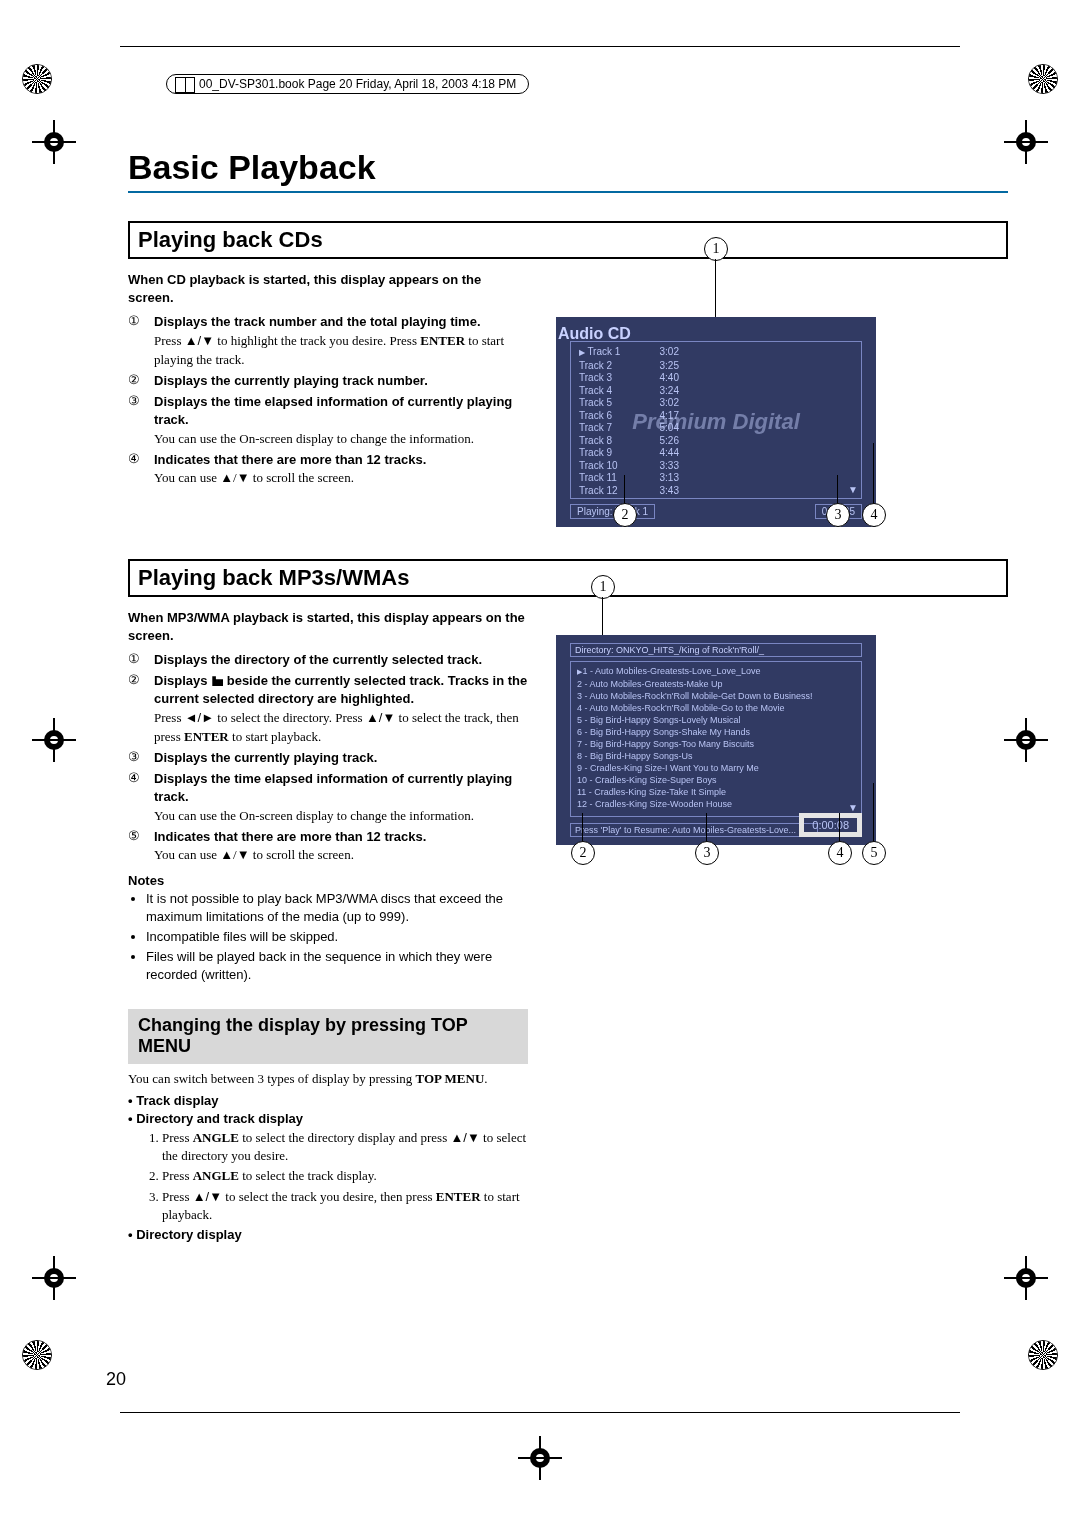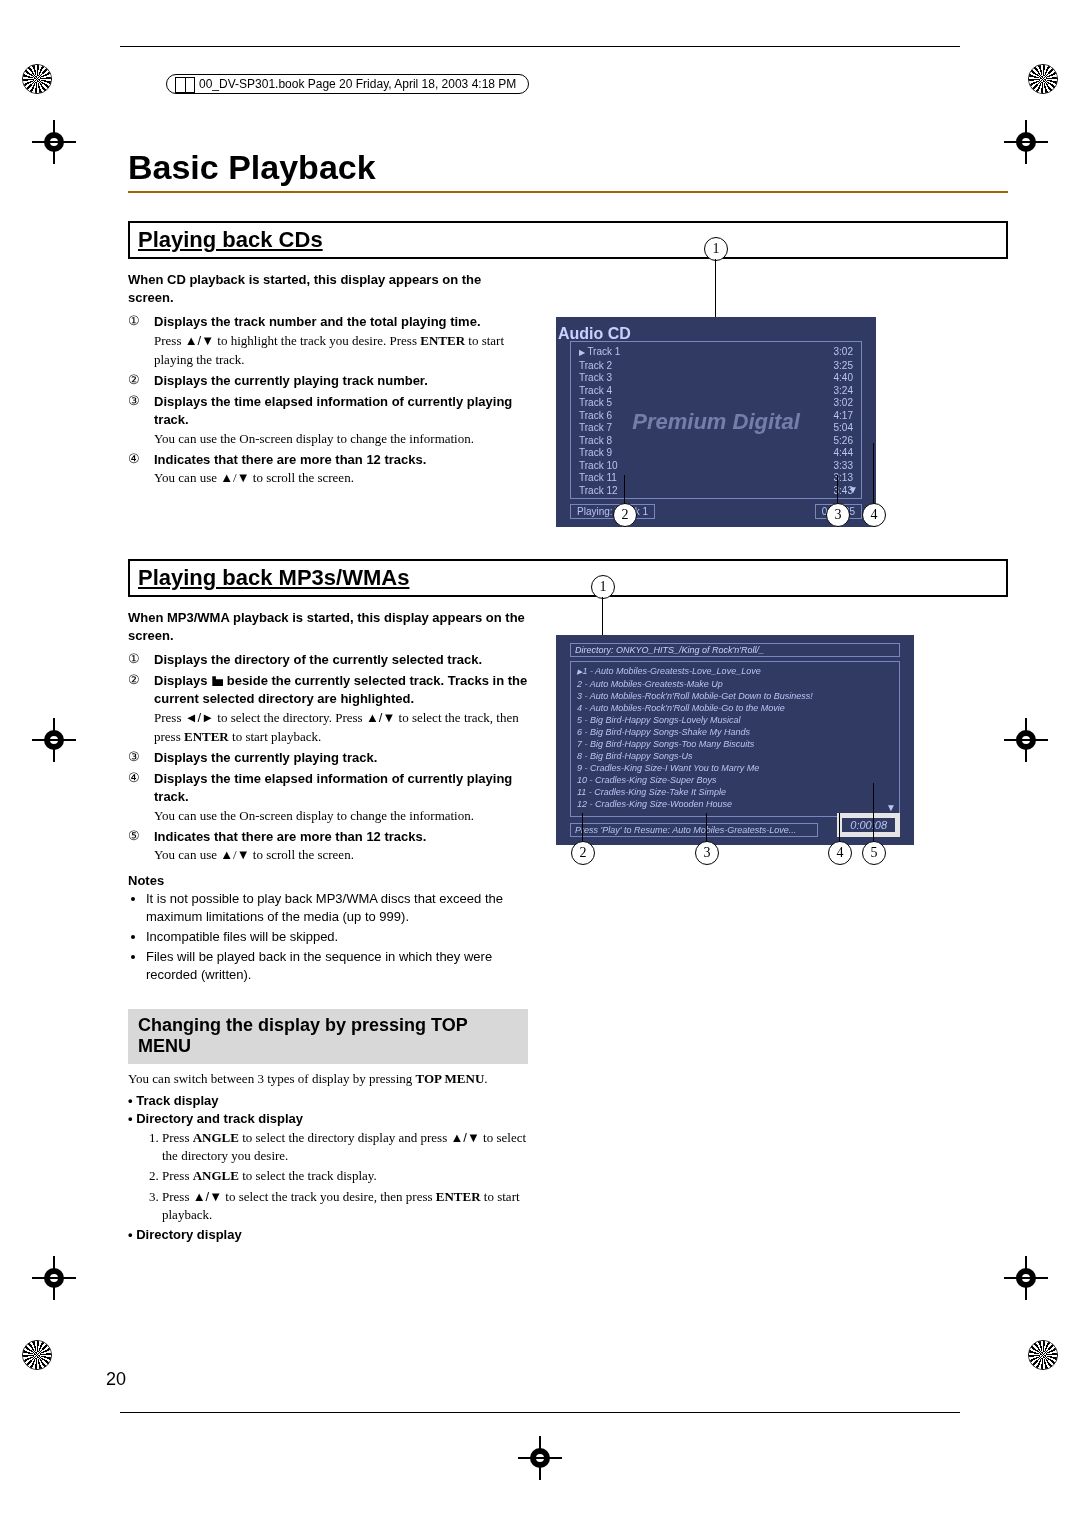--- a/index.html
+++ b/index.html
@@ -89,31 +89,30 @@
     top: 148px;
     bottom: 140px;
     font-family: Arial, sans-serif;
   }
 
   h1.page-title {
     font-family: Arial, sans-serif;
     font-weight: bold;
     font-size: 34px;
     margin: 0 0 6px 0;
-    border-bottom: 2px solid #a16207;
+    border-bottom: 2px solid #0369a1;
     padding-bottom: 4px;
   }
   h2.section-title {
     font-family: Arial, sans-serif;
     font-weight: bold;
     font-size: 22px;
     margin: 28px 0 6px 0;
     border: 2px solid #000;
     padding: 4px 8px;
-    text-decoration: underline;
   }
   .two-col {
     display: flex;
     gap: 28px;
   }
   .left-col { width: 400px; }
   .right-col { flex: 1; position: relative;}
   .intro {
     font-family: Arial, sans-serif;
     font-weight: bold;
@@ -176,21 +175,21 @@
     font-size: 22px; font-style: italic; font-weight: bold;
     color: rgba(200,210,255,0.45); white-space: nowrap; pointer-events:none;
   }
   .figure .panel {
     position: absolute;
     left: 14px; right: 14px; top: 24px; bottom: 28px;
     border: 1px solid #7a86c2;
     padding: 4px 8px;
     overflow: hidden;
   }
-  .figure.cd .row { display:flex; justify-content: space-between; font-size:10px; line-height:12.5px; }
+  .figure.cd .row { display:flex; font-size:10px; line-height:12.5px; }
   .figure.cd .row .tn { width: 60px;}
   .figure.cd .row .tt { width: 40px; text-align:right;}
   .figure.cd .row.sel .tn:before { content:"\25B6  "; font-size:8px; }
   .figure.cd .status {
     position: absolute; left:14px; bottom:8px;
     border:1px solid #7a86c2; padding:1px 6px; font-size:10px;
   }
   .figure.cd .timebox {
     position: absolute; right:14px; bottom:8px;
     border:1px solid #7a86c2; padding:1px 6px; font-size:10px;
@@ -209,21 +208,21 @@
     font-family: "Times New Roman", serif;
     font-size: 14px;
     text-align: center;
     line-height: 22px;
   }
   .leader {
     position: absolute;
     background: #000;
   }
 
-  .figure.mp3 { width: 358px; height: 210px; margin-top: 32px; font-style: italic;}
+  .figure.mp3 { width: 320px; height: 210px; margin-top: 32px;}
   .figure.mp3 .dirbar {
     position:absolute; left:14px; right:14px; top:8px;
     border:1px solid #7a86c2; padding:1px 4px; font-size:9px; color:#c9d2ff;
     white-space: nowrap; overflow: hidden;
   }
   .figure.mp3 .panel {
     position:absolute; left:14px; right:14px; top:26px; bottom:28px;
     border:1px solid #7a86c2; padding:3px 6px;
     font-size:9px; line-height:12px; color:#b9c4f4;
     overflow:hidden;

